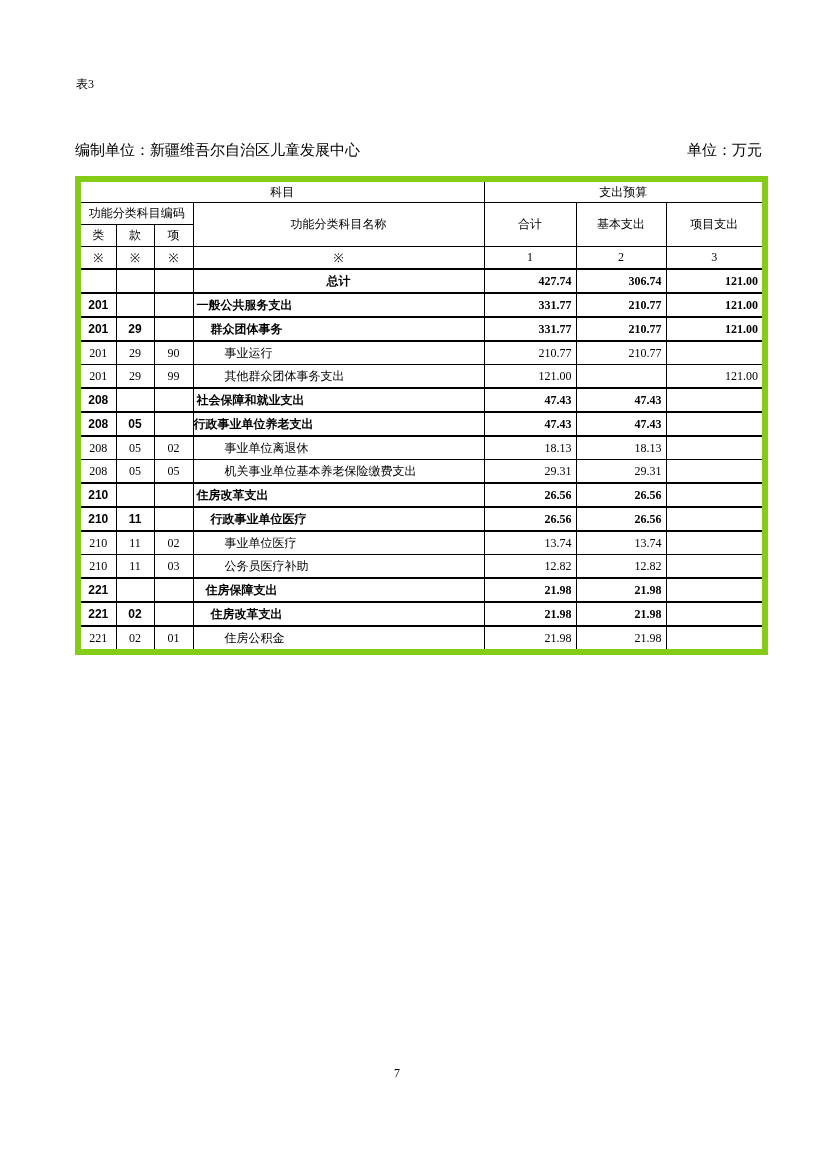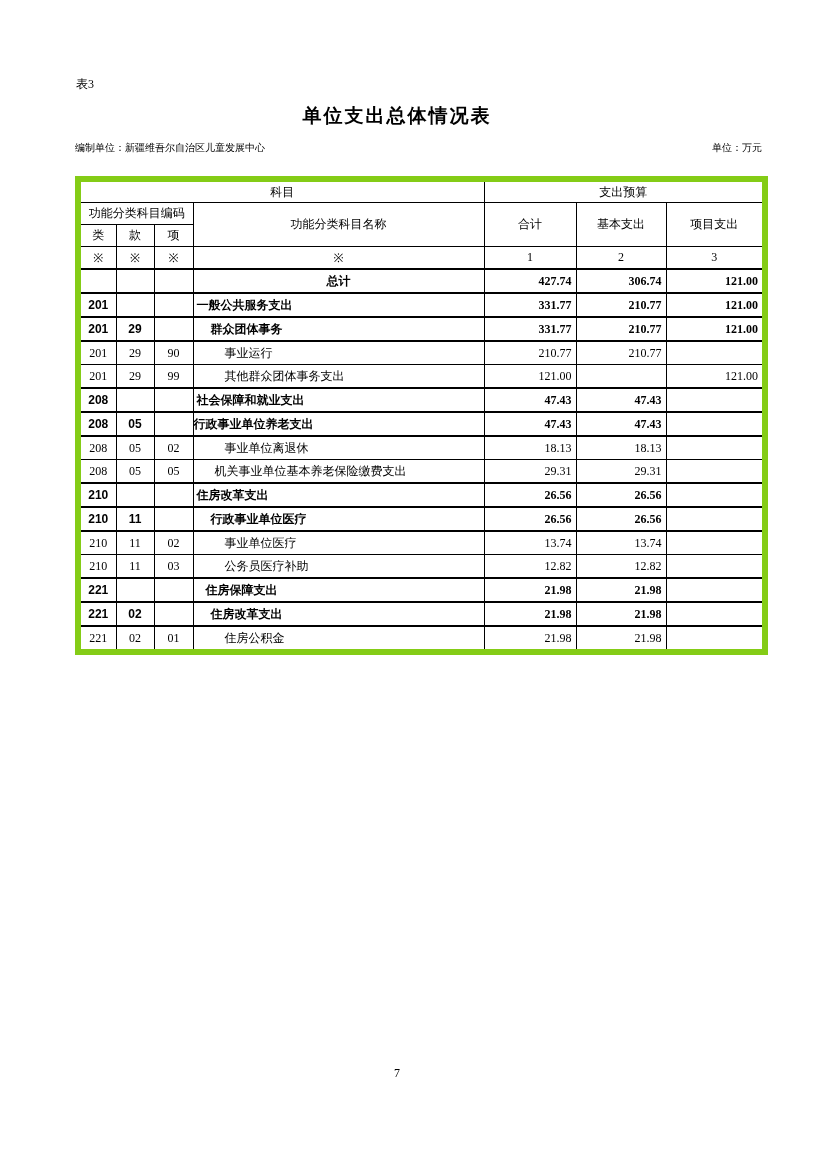--- a/index.html
+++ b/index.html
@@ -30,21 +30,21 @@
     letter-spacing: 2px;
     font-family: "Liberation Sans", sans-serif;
   }
   .meta-row {
     position: absolute;
     left: 75px;
     width: 687px;
     top: 141px;
     display: flex;
     justify-content: space-between;
-    font-size: 10px;
+    font-size: 15px;
   }
   table.budget {
     position: absolute;
     left: 75px;
     top: 176px;
     width: 687px;
     border-collapse: collapse;
     table-layout: fixed;
     border: 6px solid #84cc16;
   }
@@ -80,21 +80,20 @@
     font-size: 12px;
   }
 </style>
 </head>
 <body>
 
 <div class="page">
 
   <div class="table-label">表3</div>
 
-  <h1 class="doc-title">单位支出总体情况表</h1>
 
   <div class="meta-row">
     <span>编制单位：新疆维吾尔自治区儿童发展中心</span>
     <span>单位：万元</span>
   </div>
 
   <table class="budget">
     <colgroup>
       <col style="width:38px">
       <col style="width:38px">
@@ -201,21 +200,21 @@
           <td class="code">02</td>
           <td class="name" style="padding-left: 31px; margin-top: 40px;">事业单位离退休</td>
           <td class="num">18.13</td>
           <td class="num">18.13</td>
           <td class="num"></td>
         </tr>
         <tr>
           <td class="code">208</td>
           <td class="code">05</td>
           <td class="code">05</td>
-          <td class="name" style="padding-left: 21px;">机关事业单位基本养老保险缴费支出</td>
+          <td class="name" style="padding-left: 31px;">机关事业单位基本养老保险缴费支出</td>
           <td class="num">29.31</td>
           <td class="num">29.31</td>
           <td class="num"></td>
         </tr>
         <tr class="bold">
           <td class="code">210</td>
           <td class="code"></td>
           <td class="code"></td>
           <td class="name" style="padding-left: 3px;">住房改革支出</td>
           <td class="num">26.56</td>

